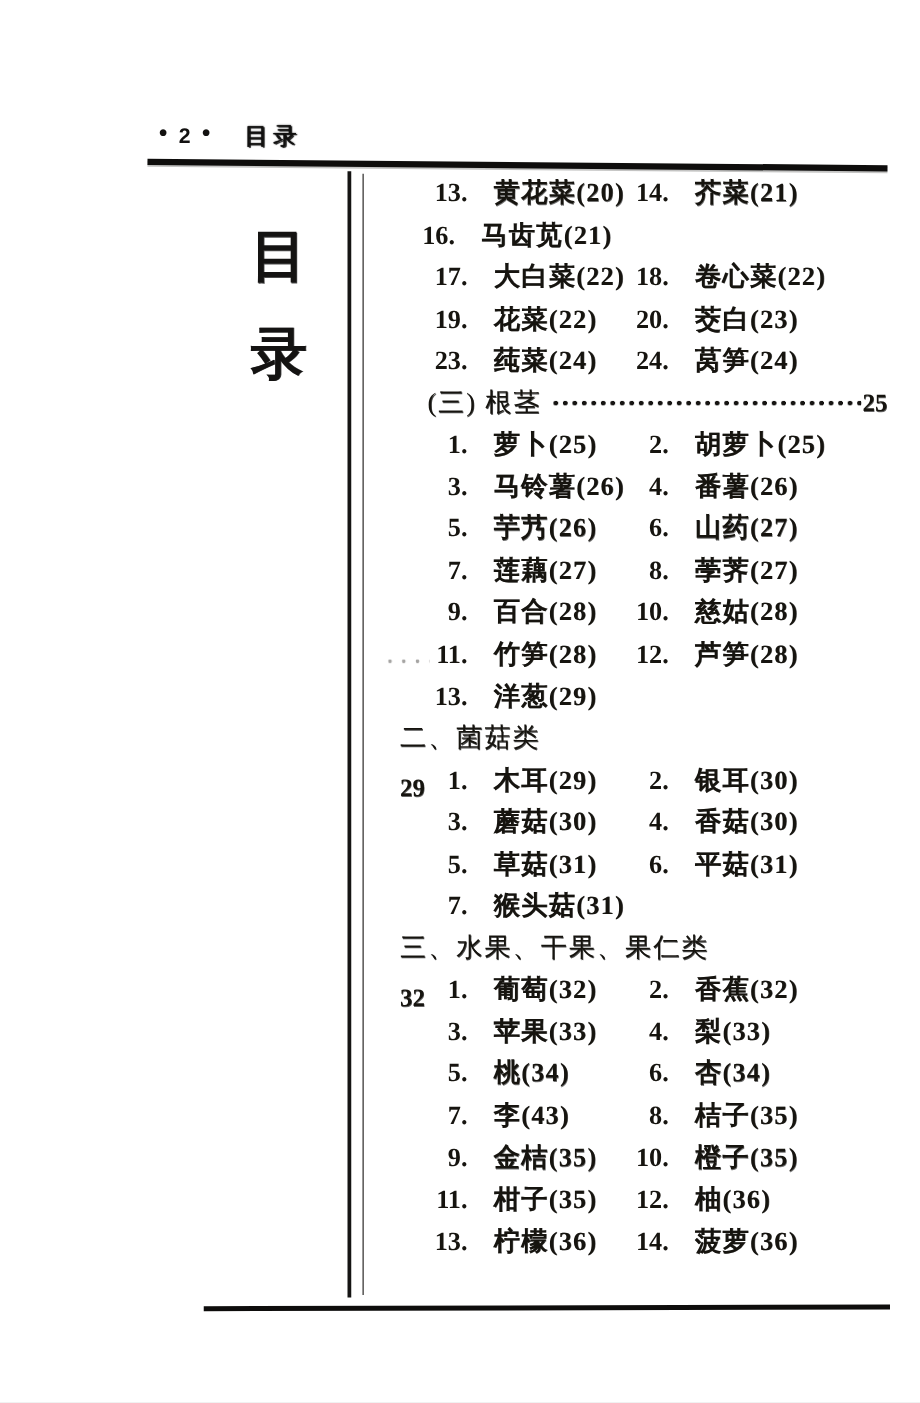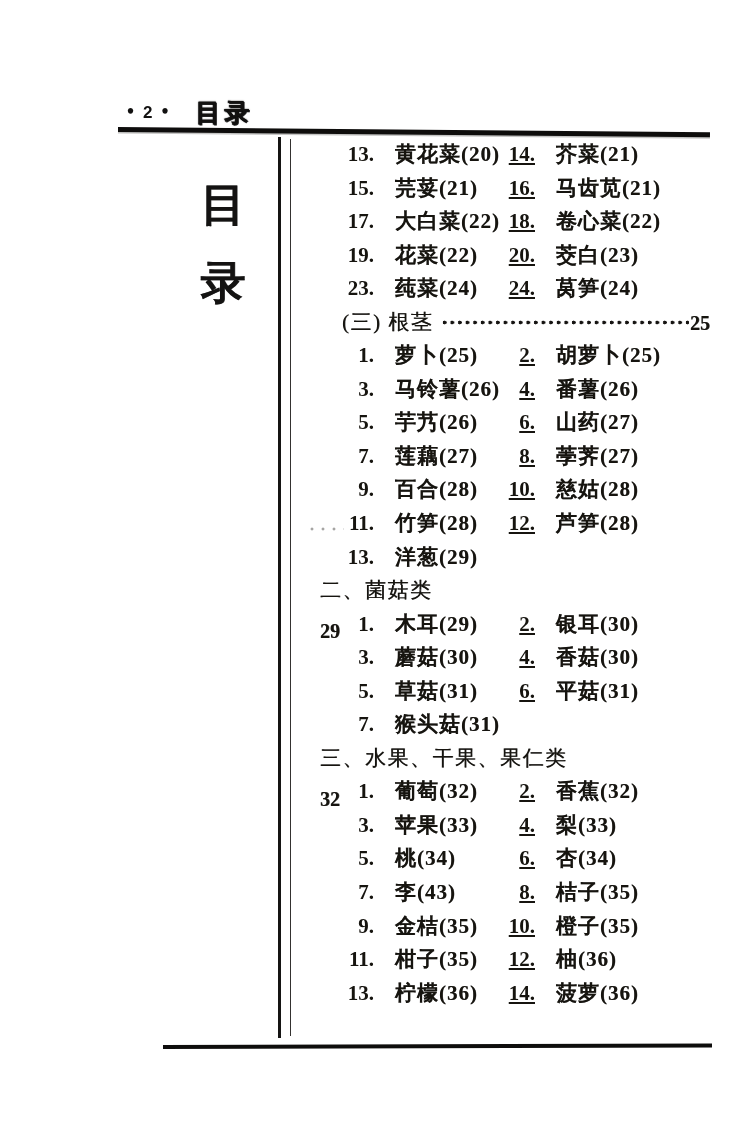--- a/index.html
+++ b/index.html
@@ -19,21 +19,21 @@
   
   .running-head {
     position: absolute; left: 127px; top: 96px;
     display: flex; align-items: center;
     font-weight: 700; font-size: 17px;
     color: #121110;
   }
   .head-bullet { font-size: 20px; line-height: 1; transform: translateY(-2px); }
   .head-num { margin: 0 9px; font-size: 17px; font-family: "Liberation Sans", sans-serif; font-weight: 700; }
   .head-title {
-    margin-left: 27px; font-size: 25px; letter-spacing: 4px; font-weight: 700;
+    margin-left: 27px; font-size: 19px; letter-spacing: 4px; font-weight: 400;
     text-shadow: 0 0 1.4px #000, 1px 0.6px 0.6px rgba(0,0,0,.85), -0.6px 0.4px 0.4px rgba(0,0,0,.6);
   }
   
   .rule-top {
     position: absolute; left: 118px; top: 127px; width: 592px; height: 4.5px;
     background: #0e0d0c; transform: rotate(0.5deg); transform-origin: left center;
     box-shadow: 0 1.5px 0 rgba(20,18,16,.25);
   }
   .rule-bottom {
     position: absolute; left: 163px; top: 1045px; width: 549px; height: 4px;
@@ -54,21 +54,21 @@
   .toc {
     position: absolute; left: 302px; top: 140px; width: 408px;
     font-size: 21px; color: #16140f;
   }
   .line { height: 33.55px; display: flex; white-space: nowrap; }
   .line.pair, .line.single { padding-left: 34px; font-weight: 600; }
   .col { display: inline-flex; align-items: baseline; }
   .col1 { width: 171px; }
   .col .col-num { text-align: right; font-family: "Liberation Serif", serif; font-weight: 700; }
   .col1 .col-num { width: 38px; }
-  .col2 .col-num { width: 28px; text-decoration: underline; }
+  .col2 .col-num { width: 28px; }
   .col .col-name { letter-spacing: 1px; text-shadow: 0.35px 0.2px 0.2px rgba(0,0,0,.55); margin-left: 21px; }
   .line.heading1 { padding-left: 18px; flex-direction: column; }
   .line.heading2 { padding-left: 40px; }
   .line.heading1 .hlabel, .line.heading2 .hlabel {
     font-weight: 400; letter-spacing: 1.5px;
     text-shadow: 0.5px 0.3px 0.3px rgba(0,0,0,.7);
   }
   .leader {
     flex: 1 1 auto; height: 5px;
     margin: 12px 1px 0 9px;
@@ -110,24 +110,20 @@
         <span class="col col1">
           <span class="col-num">13.</span>
           <span class="col-name">黄花菜(20)</span>
         </span>
         <span class="col col2">
           <span class="col-num">14.</span>
           <span class="col-name">芥菜(21)</span>
         </span>
       </div>
       <div class="line pair">
-        <span class="col col1">
-          <span class="col-num">15.</span>
-          <span class="col-name">芫荽(21)</span>
-        </span>
         <span class="col col2">
           <span class="col-num">16.</span>
           <span class="col-name">马齿苋(21)</span>
         </span>
       </div>
       <div class="line pair">
         <span class="col col1">
           <span class="col-num">17.</span>
           <span class="col-name">大白菜(22)</span>
         </span>

